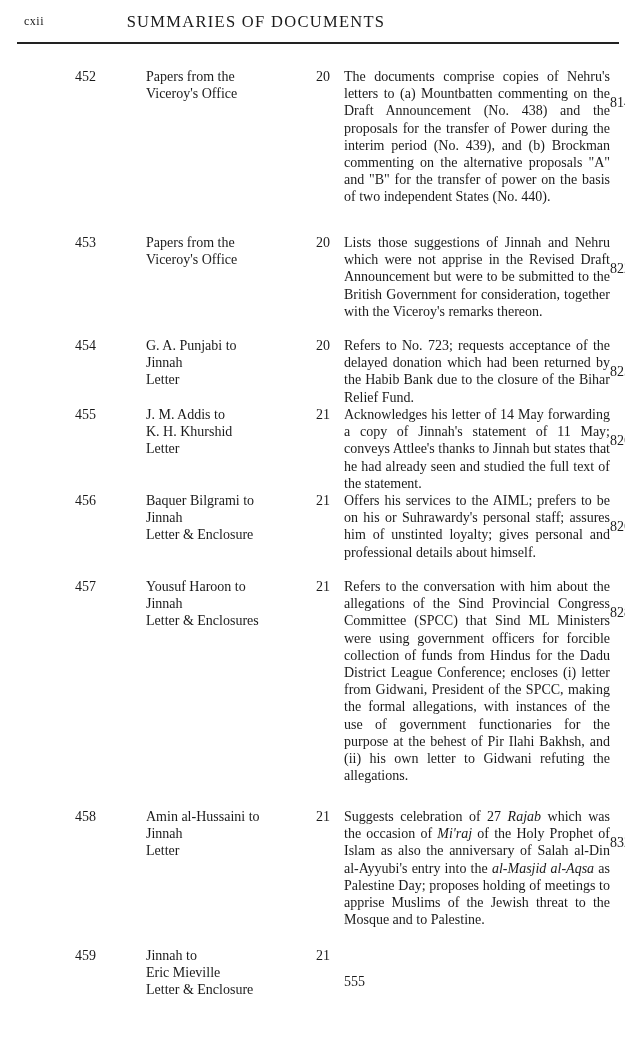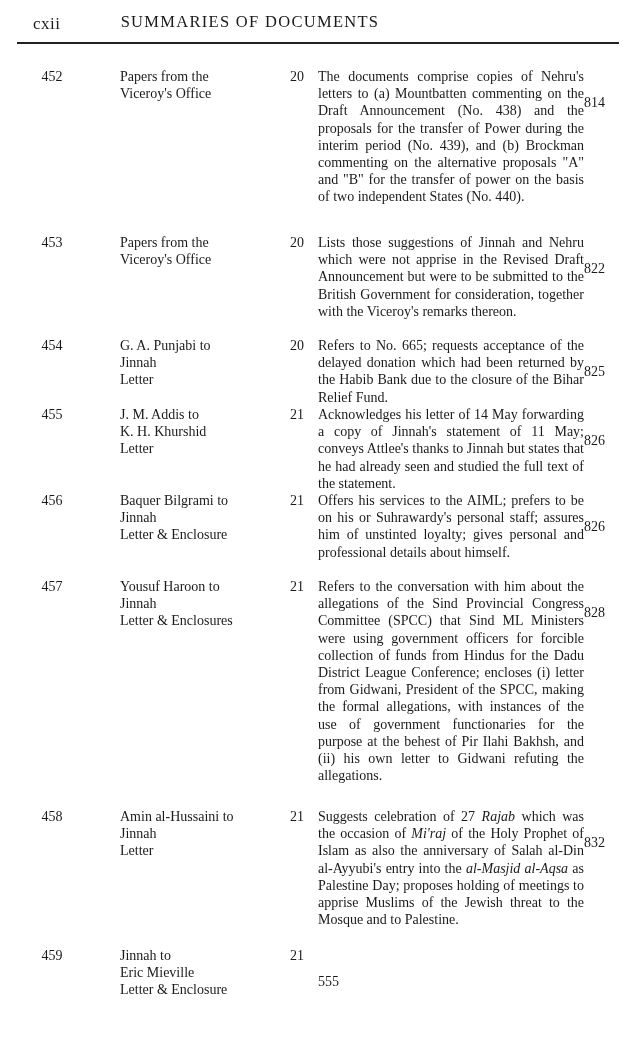--- a/index.html
+++ b/index.html
@@ -2,26 +2,26 @@
 <html><head>
 <meta charset="utf-8">
 <style>
   html, body { margin: 0; padding: 0; }
   body {
     width: 625px; height: 1056px; background: #ffffff; color: #1a1a1a;
     font-family: "Liberation Serif", "DejaVu Serif", serif;
     position: relative; overflow: hidden;
   }
   .header { position: absolute; left: 0; top: 0; width: 625px; height: 46px; }
-  .page-num { position: absolute; left: 33px; top: 14px; font-size: 17px; letter-spacing: 0.5px; }
-  .title { position: absolute; left: 0; width: 500px; top: 12px; text-align: center; font-size: 16.5px; letter-spacing: 1.3px; }
+  .page-num { position: absolute; left: 24px; top: 14px; font-size: 12px; letter-spacing: 0.5px; }
+  .title { position: absolute; left: 6px; width: 500px; top: 12px; text-align: center; font-size: 16.5px; letter-spacing: 1.3px; }
   .rule { position: absolute; left: 17px; top: 42px; width: 602px; height: 2px; background: #222; }
   .entries { position: absolute; left: 0; top: 68px; width: 625px; }
   .entry { position: relative; display: flex; align-items: flex-start; font-size: 14px; line-height: 17.2px; }
-  .num { width: 36px; padding-left: 34px; box-sizing: content-box; flex: none; text-align: center; }
+  .num { width: 36px; padding-left: 60px; box-sizing: content-box; flex: none; text-align: right; }
   .from { width: 166px; padding-left: 6px; flex: none; white-space: pre-line; margin-left: 44px; }
   .day { width: 28px; flex: none; text-align: left; padding-left: 4px; }
   .summary { width: 266px; flex: none; text-align: justify; hyphens: manual; }
   .summary i { }
   .page { width: 60px; flex: none; text-align: left; padding-right: 26px; box-sizing: border-box; margin-top: 26px; }
 </style>
 </head>
 <body>
 
 <div class="header">
@@ -46,21 +46,21 @@
     <div class="day">20</div>
     <div class="summary">Lists those suggestions of Jinnah and Nehru which were not apprise in the Revised Draft Announcement but were to be submitted to the British Government for consideration, together with the Viceroy's remarks thereon.</div>
     <div class="page">822</div>
   </div>
   <div class="entry" style="height:69px">
     <div class="num">454</div>
     <div class="from">G. A. Punjabi to
 Jinnah
 Letter</div>
     <div class="day">20</div>
-    <div class="summary">Refers to No. 665; requests acceptance of the delayed donation which had been returned by the Habib Bank due to the closure of the Bihar Relief Fund.</div>
+    <div class="summary">Refers to No. 723; requests acceptance of the delayed donation which had been returned by the Habib Bank due to the closure of the Bihar Relief Fund.</div>
     <div class="page">825</div>
   </div>
   <div class="entry" style="height:86px">
     <div class="num">455</div>
     <div class="from">J. M. Addis to
 K. H. Khurshid
 Letter</div>
     <div class="day">21</div>
     <div class="summary">Acknowledges his letter of 14 May forwarding a copy of Jinnah's statement of 11 May; conveys Attlee's thanks to Jinnah but states that he had already seen and studied the full text of the statement.</div>
     <div class="page">826</div>

